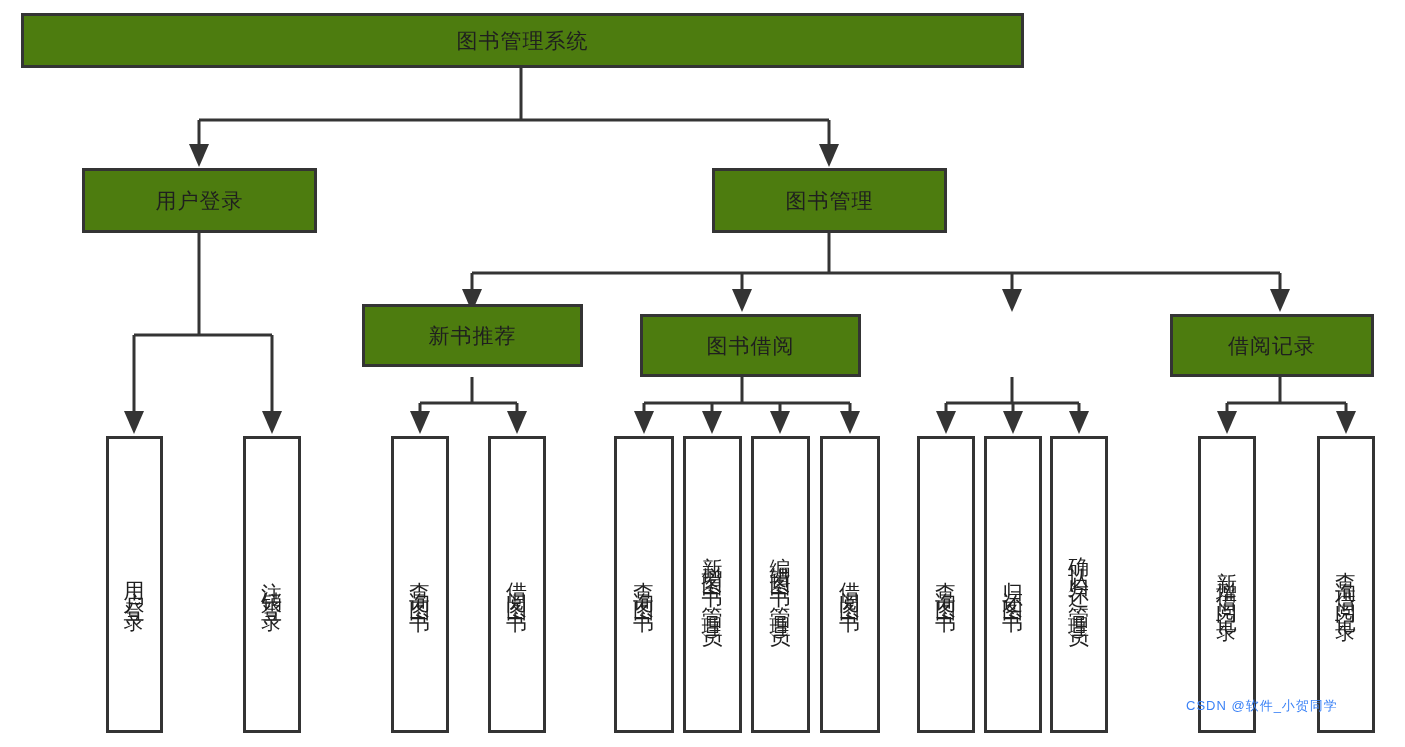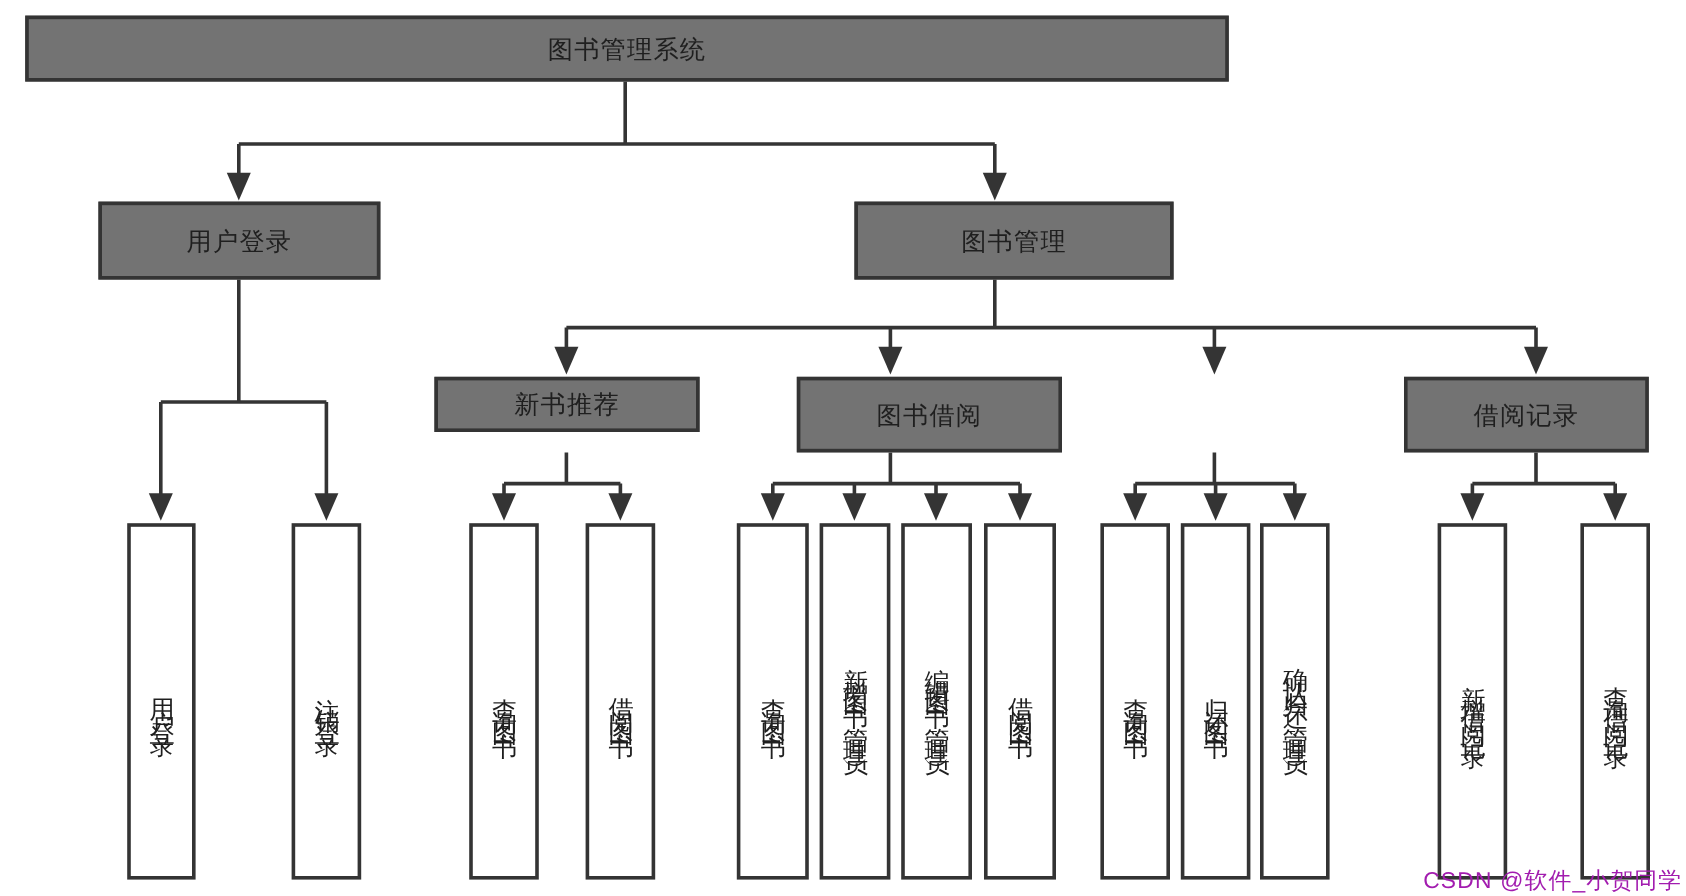--- a/index.html
+++ b/index.html
@@ -18,21 +18,21 @@
   .connectors {
     position: absolute;
     left: 0;
     top: 0;
     z-index: 1;
   }
   .node {
     position: absolute;
     box-sizing: border-box;
     border: 3px solid #343434;
-    background: #737373;
+    background: #4d7c0f;
     display: flex;
     align-items: center;
     justify-content: center;
     font-size: 21px;
     color: #1f1f1f;
     letter-spacing: 1px;
     z-index: 2;
   }
   .leaf {
     position: absolute;
@@ -50,23 +50,23 @@
     text-orientation: mixed;
     white-space: nowrap;
     font-size: 21px;
     line-height: 1;
     letter-spacing: 10px;
     color: #1f1f1f;
   }
   .watermark {
     position: absolute;
     left: 1186px;
-    top: 721px;
-    font-size: 19px;
-    color: #a21caf;
+    top: 697px;
+    font-size: 13px;
+    color: #3b82f6;
     letter-spacing: 1px;
     z-index: 3;
     white-space: nowrap;
   }
 </style>
 </head>
 <body>
 
 <div class="canvas">
 
@@ -97,24 +97,24 @@
       <polygon points="1003,411 1023,411 1013,434"></polygon>
       <polygon points="1069,411 1089,411 1079,434"></polygon>
       <polygon points="1217,411 1237,411 1227,434"></polygon>
       <polygon points="1336,411 1356,411 1346,434"></polygon>
     </g>
   </svg>
 
   <div class="node" style="left:21px; top:13px; width:1003px; height:55px;">图书管理系统</div>
 
   <div class="node" style="left:82px; top:168px; width:235px; height:65px;">用户登录</div>
-  <div class="node" style="left:712px; top:168px; width:266px; height:65px;">图书管理</div>
+  <div class="node" style="left:712px; top:168px; width:235px; height:65px;">图书管理</div>
 
-  <div class="node" style="left:362px; top:314px; width:221px; height:46px;">新书推荐</div>
-  <div class="node" style="left:664px; top:314px; width:221px; height:63px;">图书借阅</div>
+  <div class="node" style="left:362px; top:304px; width:221px; height:63px;">新书推荐</div>
+  <div class="node" style="left:640px; top:314px; width:221px; height:63px;">图书借阅</div>
   <div class="node" style="left:1170px; top:314px; width:204px; height:63px;">借阅记录</div>
 
   <div class="leaf" style="left:106px; top:436px; width:57px; height:297px;">
     <span class="vtext">用户登录</span>
   </div>
   <div class="leaf" style="left:243px; top:436px; width:58px; height:297px;">
     <span class="vtext">注销登录</span>
   </div>
 
   <div class="leaf" style="left:391px; top:436px; width:58px; height:297px;">

